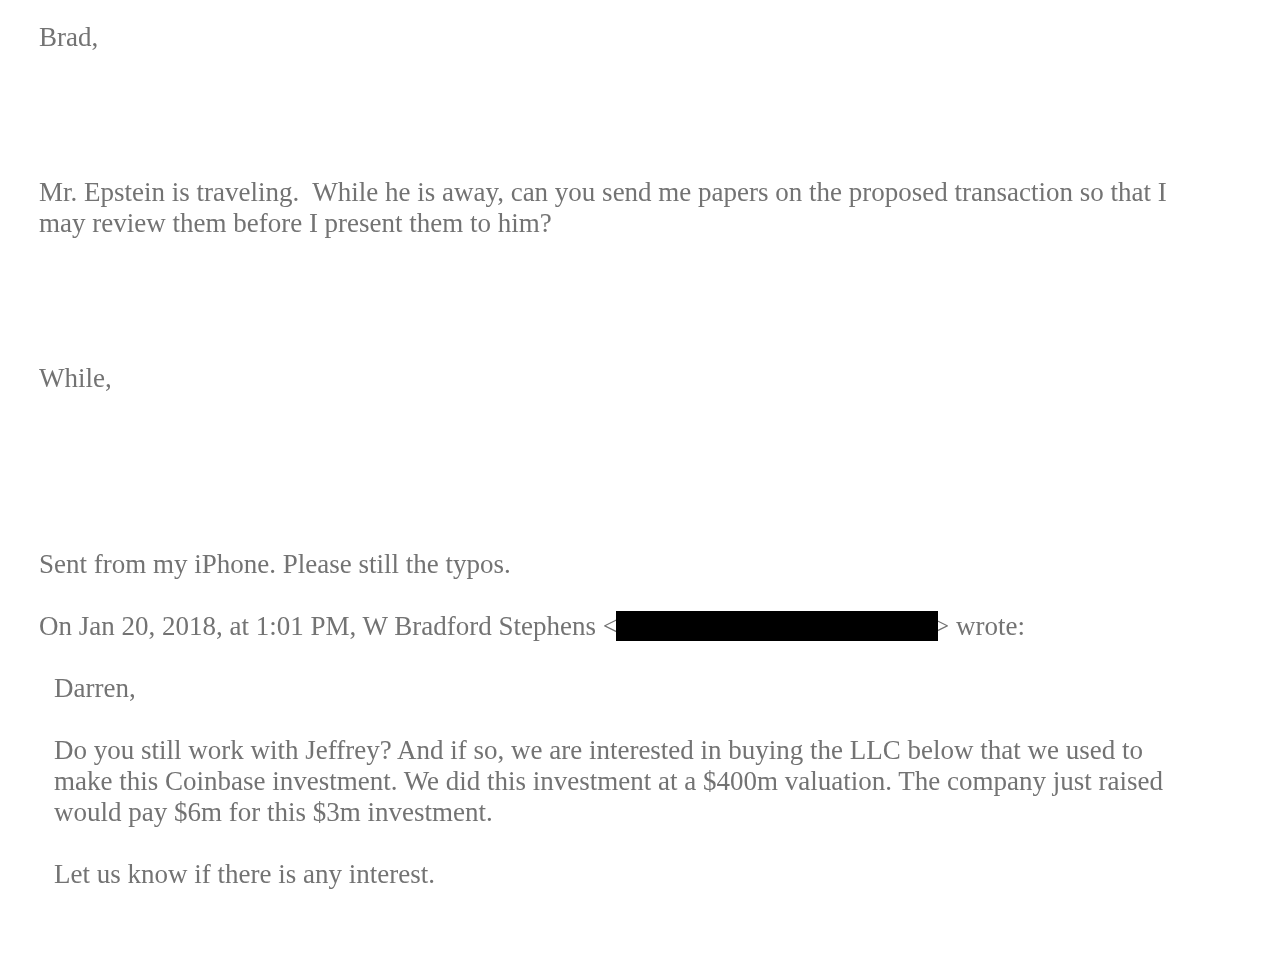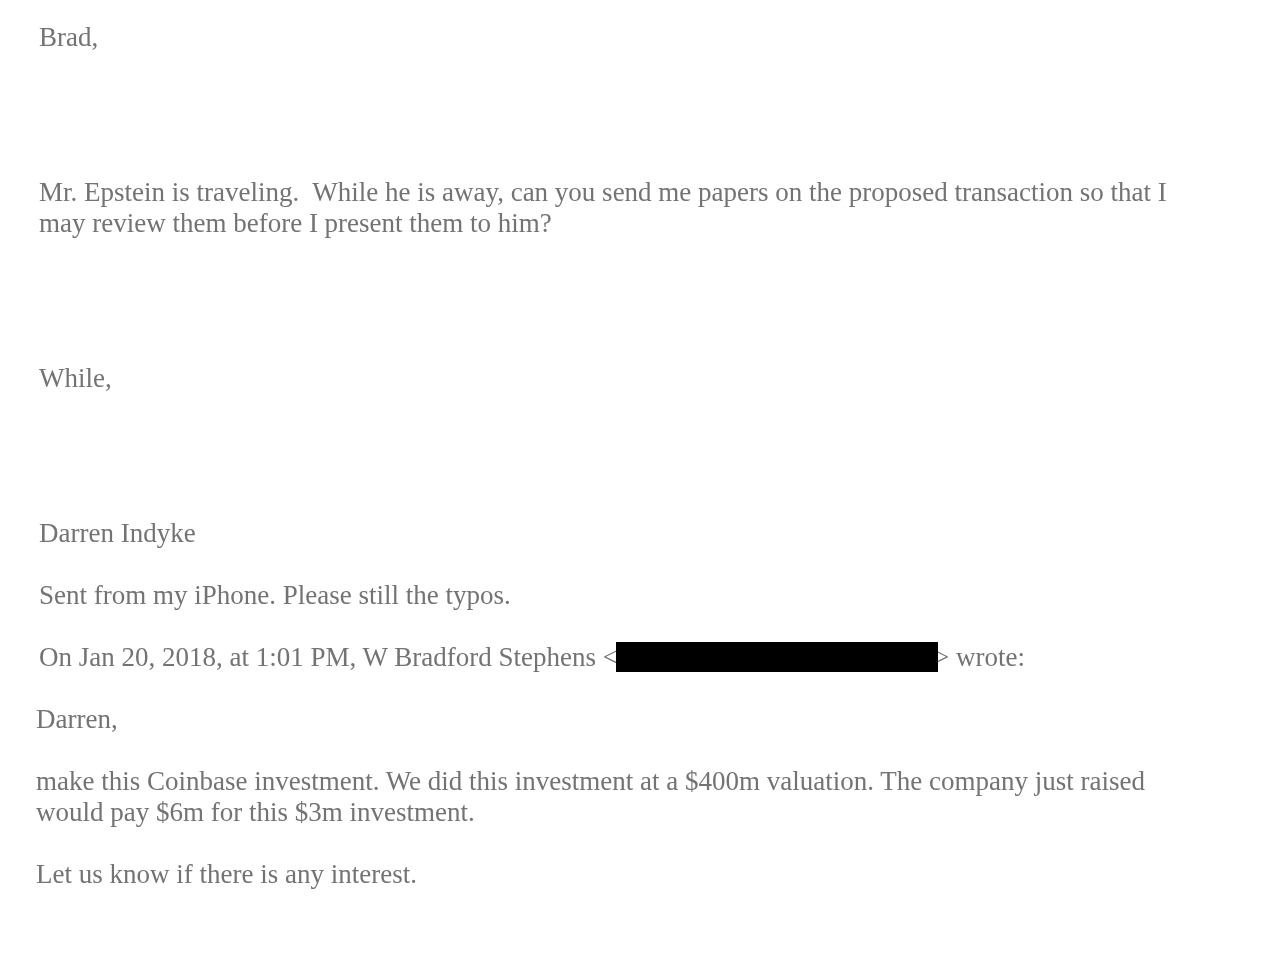--- a/index.html
+++ b/index.html
@@ -18,21 +18,21 @@
     line-height: 31px;
     overflow: hidden;
     box-sizing: border-box;
     padding-top: 22px;
   }
   .msg-reply {
     padding-left: 39px;
     padding-right: 30px;
   }
   .msg-quoted {
-    padding-left: 36px;
+    padding-left: 54px;
     padding-right: 30px;
   }
   .line {
     white-space: pre;
     min-height: 31px;
   }
   .blank { height: 31px; }
   .blank-sm { height: 27px; }
   .redaction {
     display: inline-block;
@@ -61,30 +61,30 @@
     <div class="line">may review them before I present them to him?</div>
     <div class="line blank"></div>
     <div class="line blank"></div>
     <div class="line blank"></div>
     <div class="line blank"></div>
     <div class="line">While,</div>
     <div class="line blank"></div>
     <div class="line blank"></div>
     <div class="line blank"></div>
     <div class="line blank"></div>
-    <div class="line">Darren Indyke</div>
     <div class="line blank-sm"></div>
     <div class="line">Sent from my iPhone. Please still the typos.</div>
     <div class="line blank-sm"></div>
     <div class="line"><span>On Jan 20, 2018, at 1:01 PM, W Bradford Stephens &lt;</span><span class="redaction"></span><span>&gt; wrote:</span></div>
   </section>
 
   <section class="msg-quoted">
     <div class="line blank"></div>
     <div class="line">Darren,</div>
     <div class="line blank"></div>
+    <div class="line">Do you still work with Jeffrey? And if so, we are interested in buying the LLC below that we used to</div>
     <div class="line">make this Coinbase investment. We did this investment at a $400m valuation. The company just raised</div>
     <div class="line">would pay $6m for this $3m investment.</div>
     <div class="line blank-sm"></div>
     <div class="line">Let us know if there is any interest.</div>
   </section>
 
 </div>
 
 </body></html>

